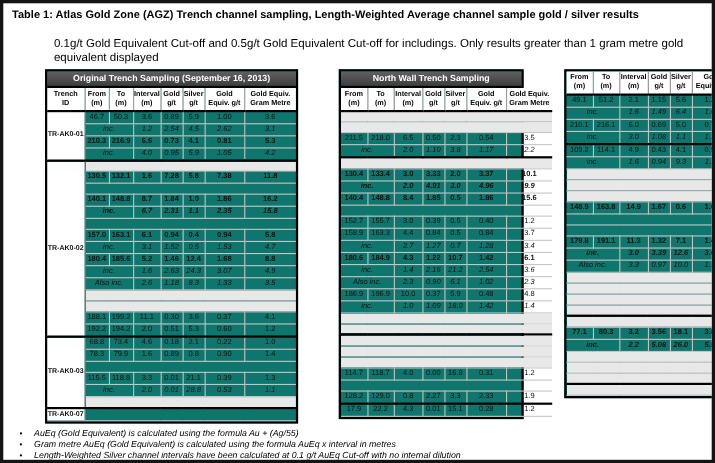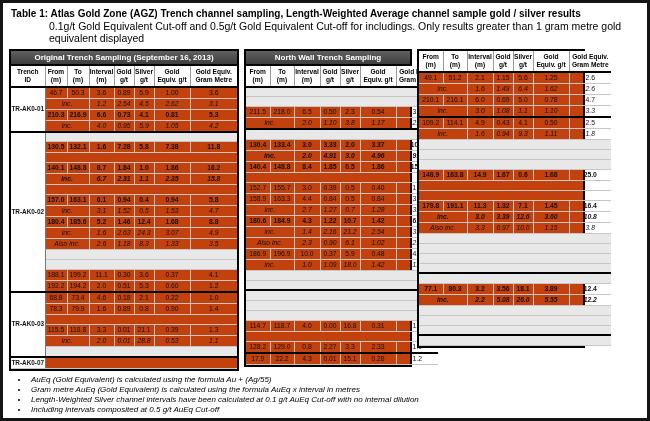--- a/index.html
+++ b/index.html
@@ -1,23 +1,23 @@
 <!DOCTYPE html>
 <html><head>
 <meta charset="utf-8">
 <style>
   html,body{margin:0;padding:0;background:#fff;}
   body{width:650px;height:421px;font-family:"Liberation Sans",sans-serif;}
   *{box-sizing:border-box;}
   .frame{position:relative;width:650px;height:421px;border:3px solid #141414;background:#fff;overflow:hidden;}
   .title-block{padding:5px 8px 3px 8px;}
   .title{font-size:10px;font-weight:bold;color:#000;}
-  .subtitle{font-size:10.5px;color:#000;margin-left:38px;margin-top:1px;}
+  .subtitle{font-size:10.5px;color:#000;margin-left:38px;margin-top:15px;}
   .panels{display:flex;gap:5px;padding:2px 6px 0 6px;align-items:flex-start;}
-  .panel{border:2px solid #000;background:#c2410c;}
+  .panel{border:2px solid #000;background:#0f766e;margin-left:32px;}
   .panel.wide{width:230px;}
   .panel.narrow{width:168px;}
   .ptitle{background:linear-gradient(#606060,#3e3e3e);color:#fff;font-weight:bold;font-size:8px;text-align:center;padding:2px 0;border-bottom:2px solid #000;white-space:nowrap;overflow:hidden;}
   table{border-collapse:collapse;width:100%;table-layout:fixed;}
   th{font-size:6.6px;font-weight:bold;line-height:1.18;padding:2px 0;border-right:1px solid #9a9a9a;border-bottom:2px solid #000;background:#fff;text-align:center;vertical-align:middle;}
   th:last-child{border-right:none;}
   td{font-size:6.8px;height:10px;line-height:10px;padding:0;text-align:center;border-right:1px solid #c2c2c2;border-bottom:1px solid #c6c6c6;color:#111;white-space:nowrap;overflow:hidden;}
   td:last-child{border-right:none;}
   tr.b td{font-weight:bold;}
   tr.i td{font-style:italic;}

